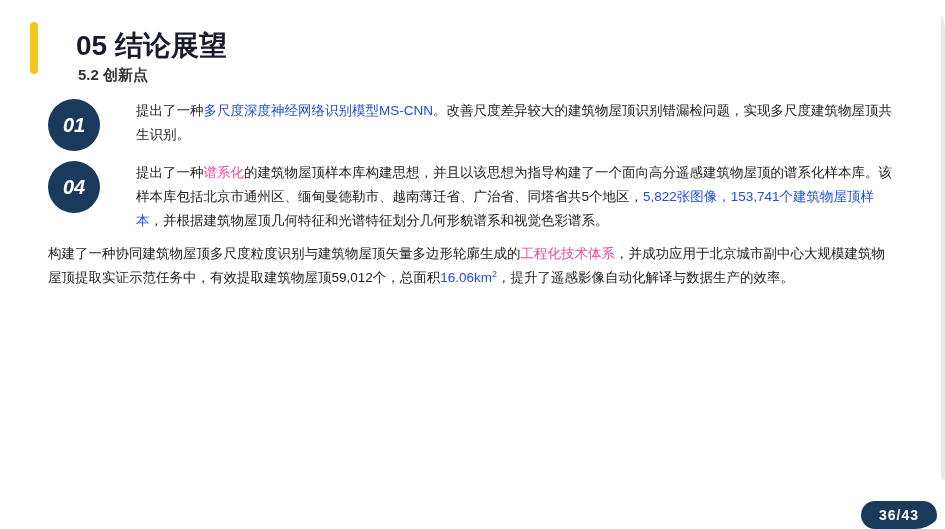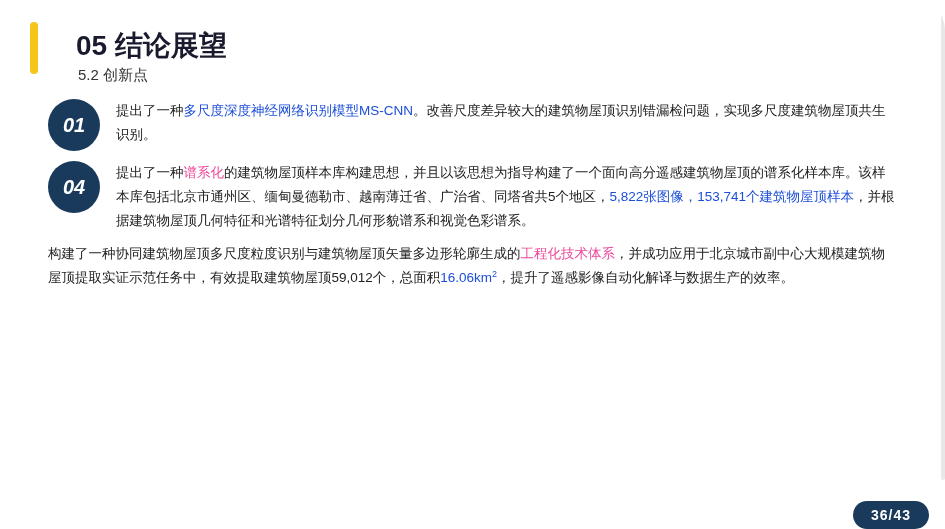--- a/index.html
+++ b/index.html
@@ -39,38 +39,38 @@
     .main-title {
       font-size: 28px;
       font-weight: 700;
       color: #1a1a2e;
       line-height: 1.3;
     }
 
     .sub-title {
       font-size: 15px;
       color: #333;
-      font-weight: 400;
+      font-weight: 700;
       margin-top: 2px;
       margin-left: 2px;
     }
 
     
     .content-area {
       margin-top: 14px;
       display: flex;
       flex-direction: column;
       gap: 10px;
     }
 
     
     .item-row {
       display: flex;
       align-items: flex-start;
-      gap: 16px;
+      gap: 36px;
     }
 
     .item-number {
       width: 52px;
       height: 52px;
       border-radius: 50%;
       background: #1a3a5c;
       color: #ffffff;
       font-size: 20px;
       font-weight: 700;
@@ -93,21 +93,21 @@
     }
 
     .highlight-underline {
       color: #ec4899;
     }
 
     
     .page-number {
       position: absolute;
       bottom: 0;
-      right: 16px;
+      right: 8px;
       background: #1a3a5c;
       color: #ffffff;
       font-size: 14px;
       font-weight: 700;
       padding: 6px 18px;
       letter-spacing: 1px;
     }
 
     
     .right-accent {

